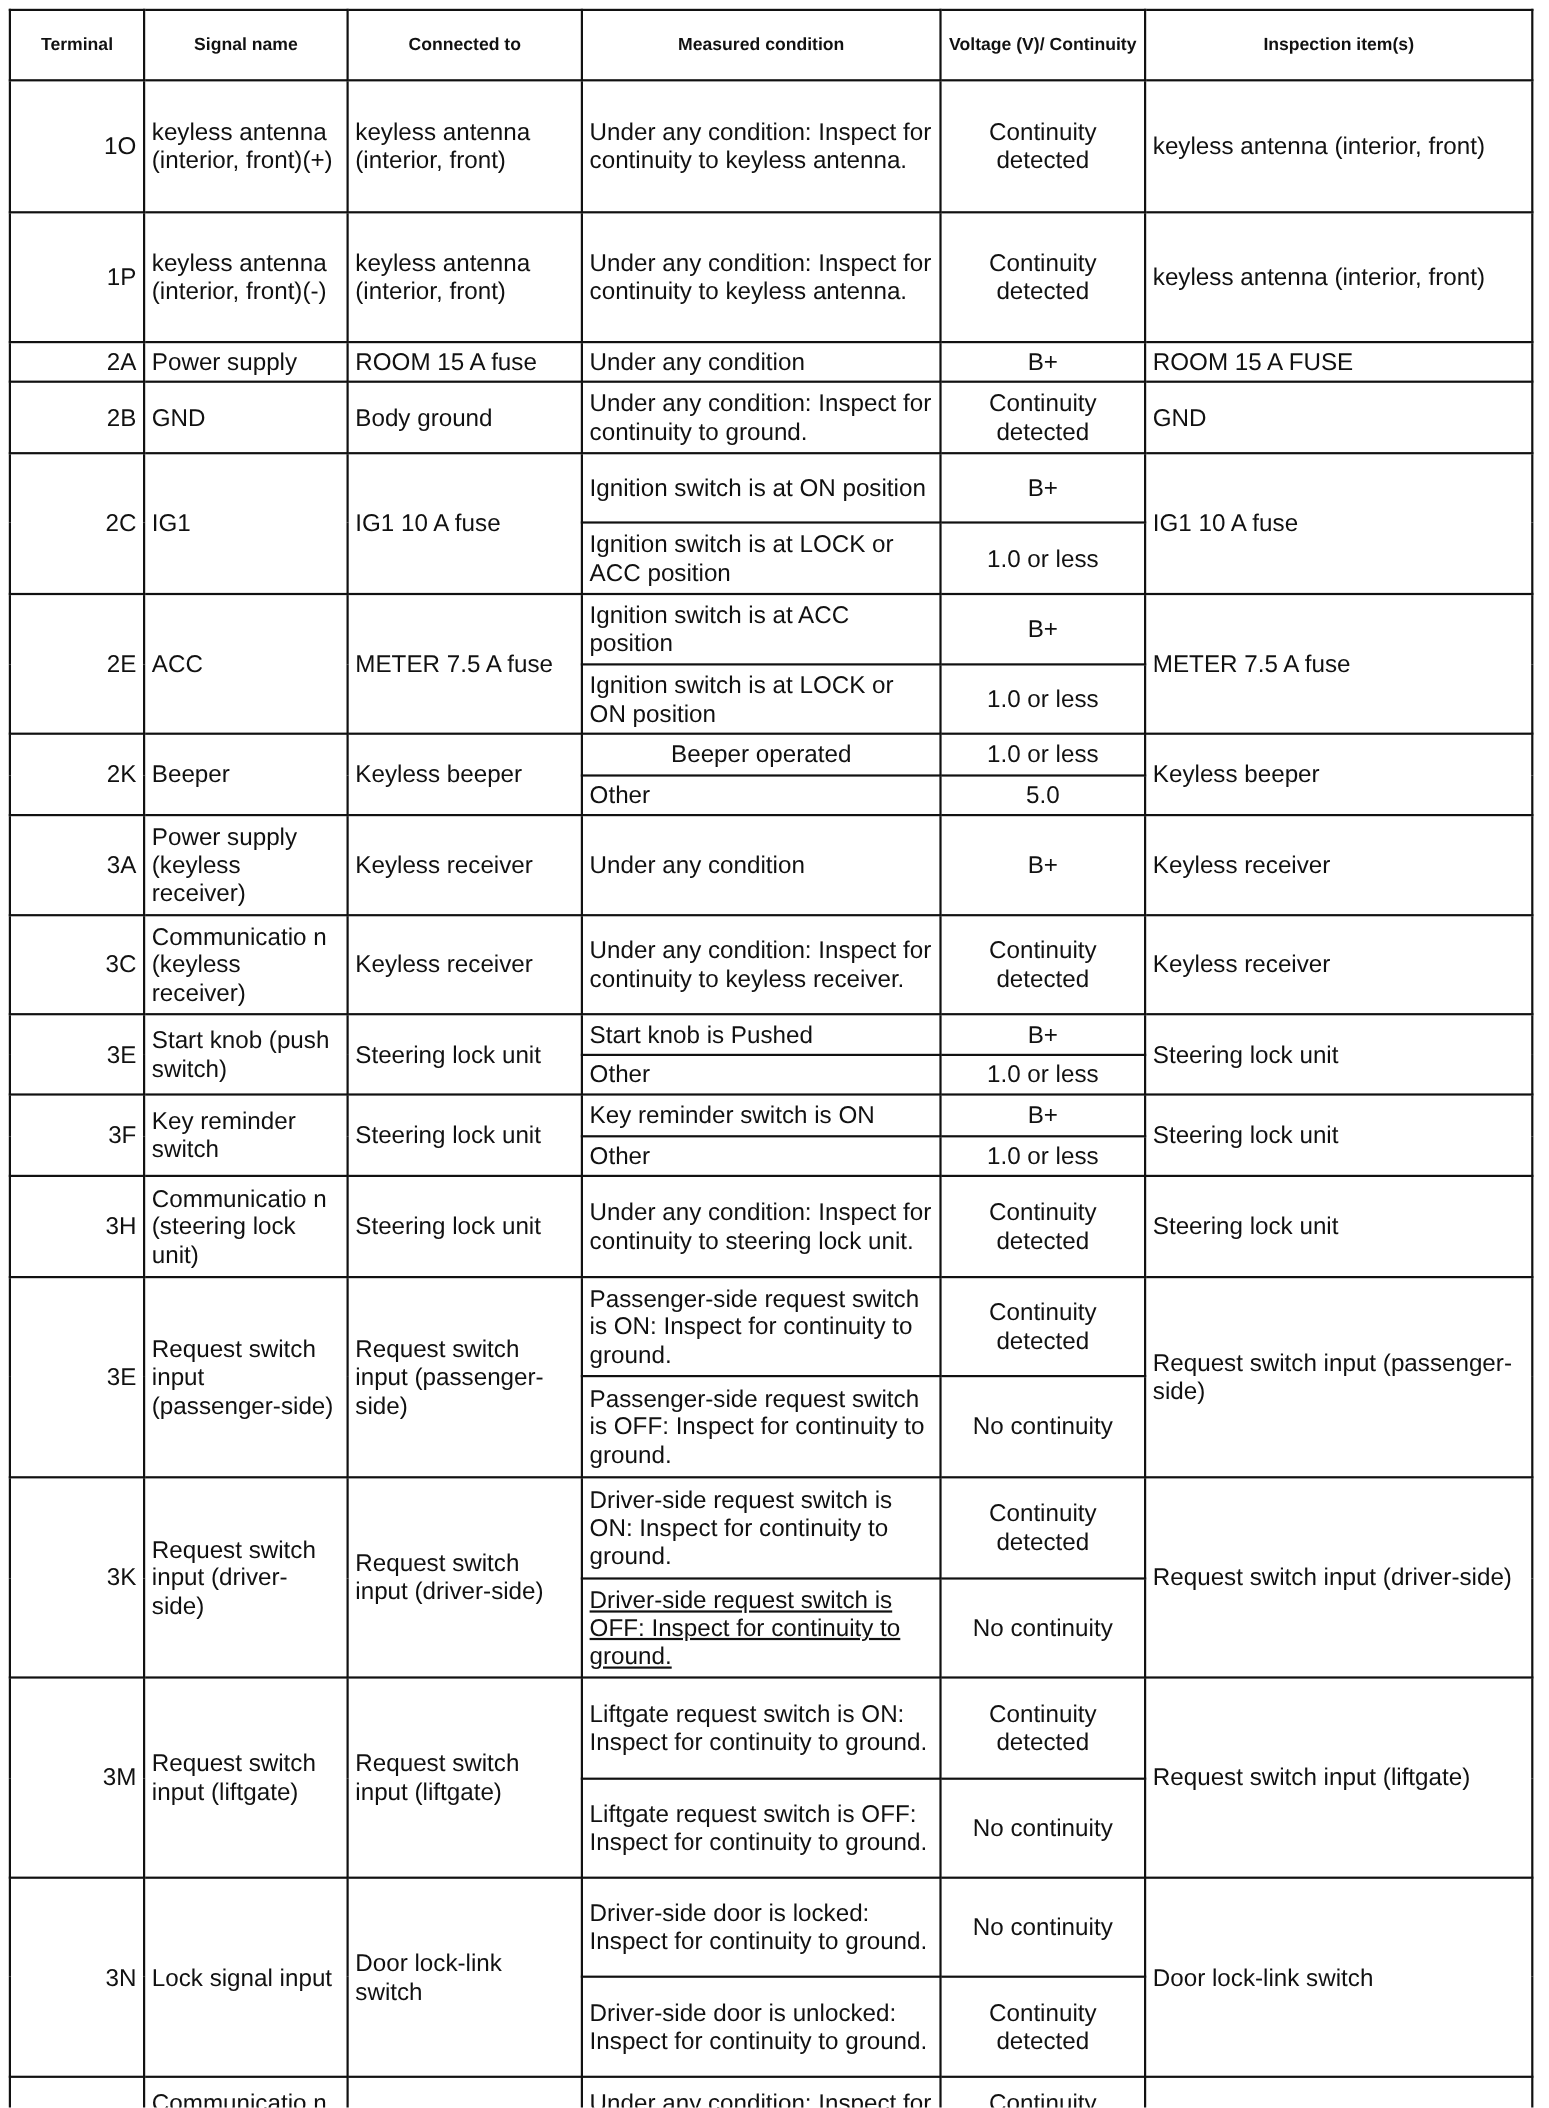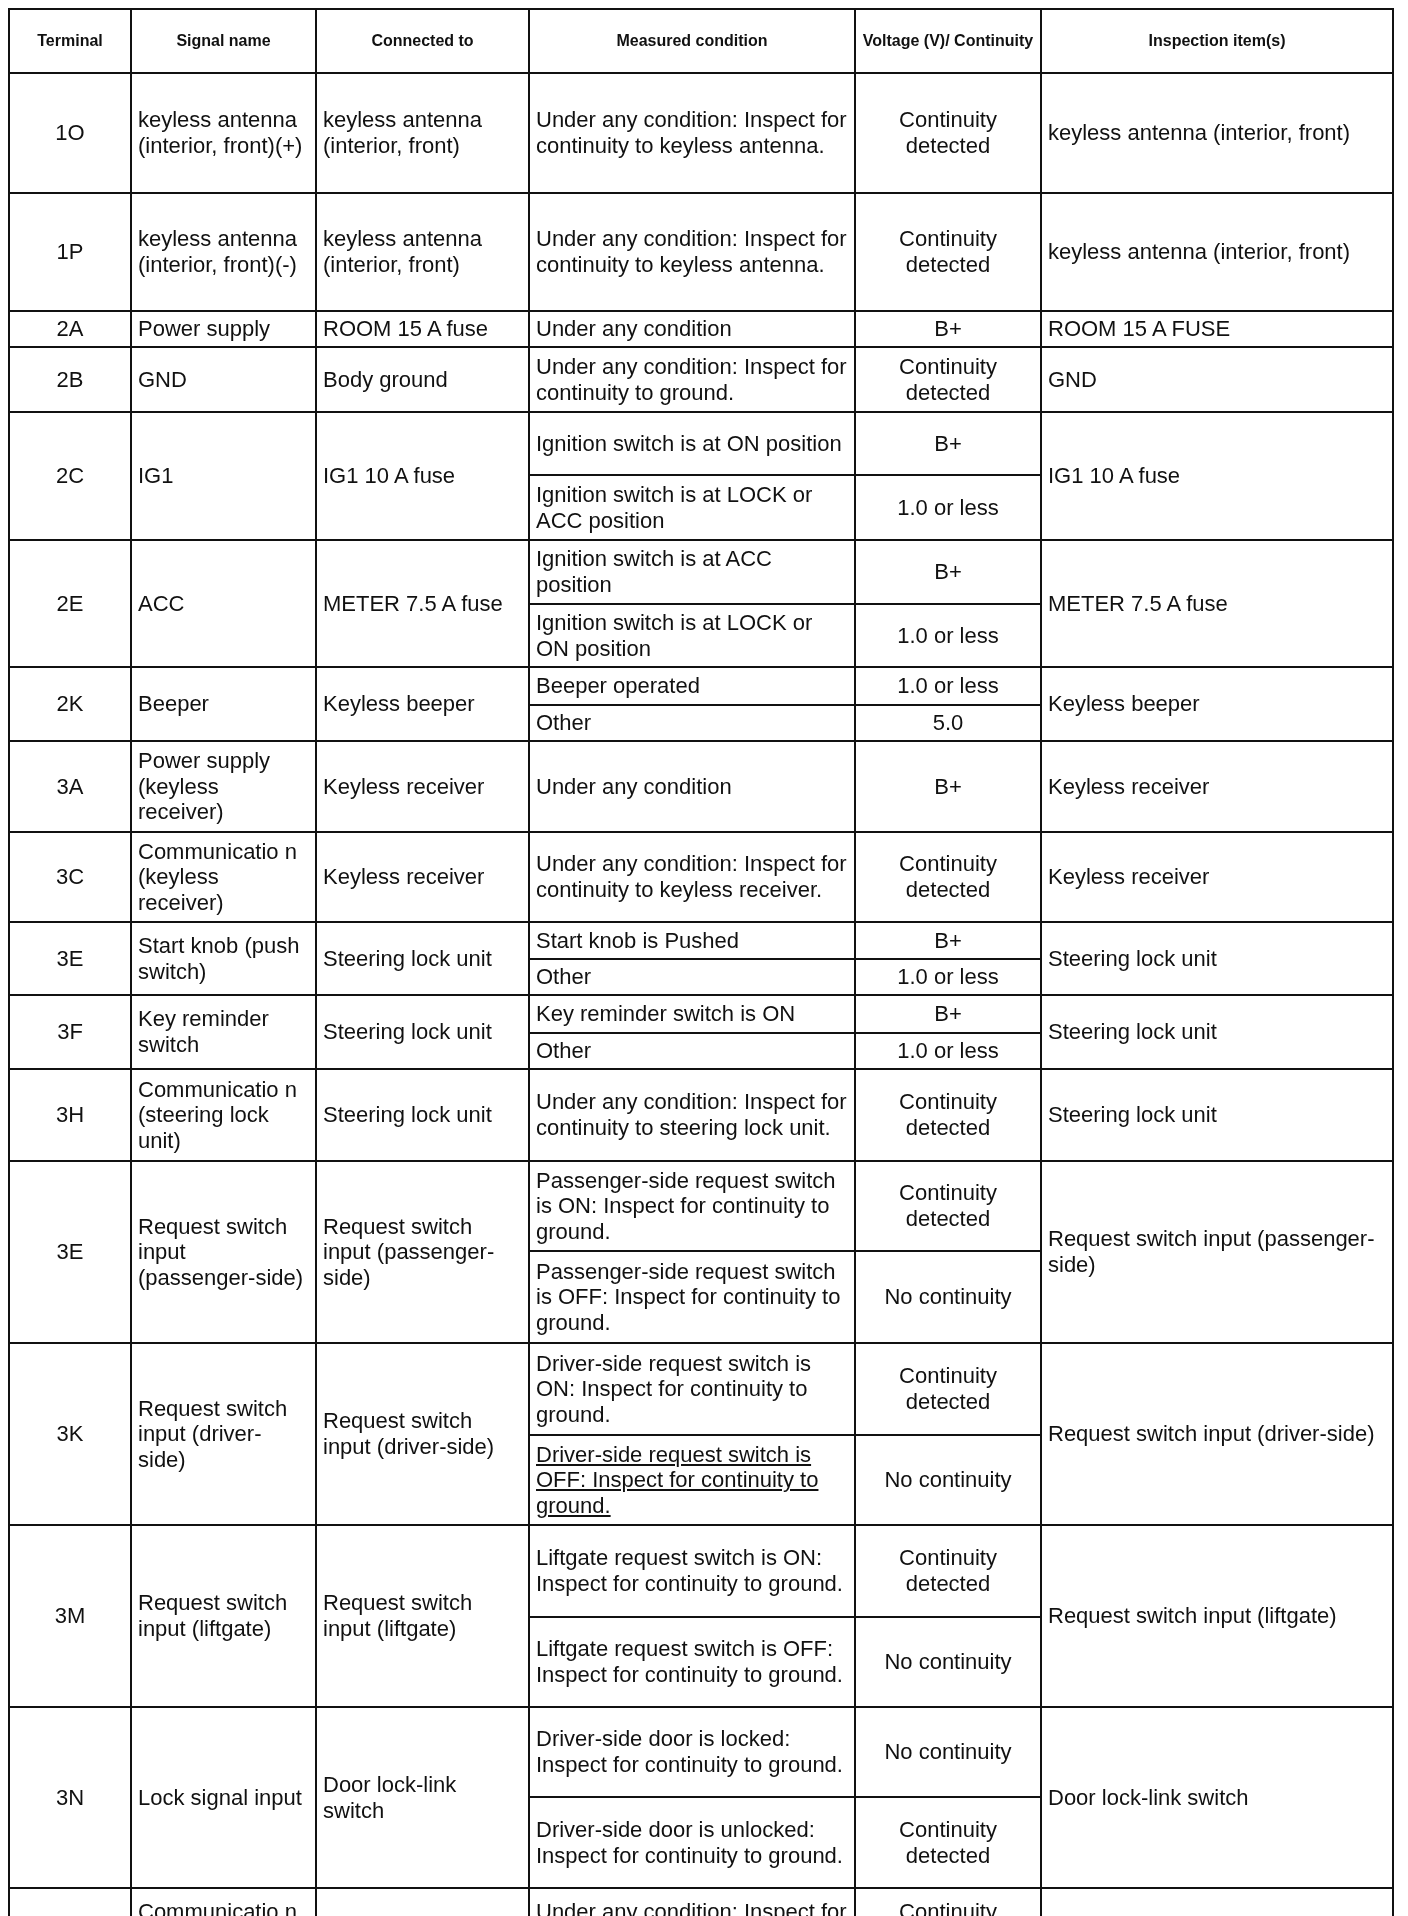--- a/index.html
+++ b/index.html
@@ -14,21 +14,21 @@
   table.spec col.c2 { width: 185px; }
   table.spec col.c3 { width: 213px; }
   table.spec col.c4 { width: 326px; }
   table.spec col.c5 { width: 186px; }
   table.spec col.c6 { width: 352px; }
   table.spec th, table.spec td {
     border: 2px solid #111; padding: 2px 6px; vertical-align: middle;
     word-wrap: break-word; overflow: hidden;
   }
   table.spec th { font-weight: bold; text-align: center; height: 58px; font-size: 16px; line-height: 1.1; }
-  td.term { text-align: center; margin-top: 19px; }
+  td.term { text-align: right; margin-top: 19px; }
   td.volt { text-align: center; }
   td.cond { vertical-align: top; }
   td.left { text-align: left; }
 </style>
 </head>
 <body>
 
 <table class="spec">
   <colgroup>
     <col class="c1">
@@ -102,21 +102,21 @@
         <td class="left" rowspan="2">METER 7.5 A fuse</td>
       </tr>
       <tr>
         <td class="cond left" style="height: 57px;">Ignition switch is at LOCK or ON position</td>
         <td class="volt">1.0 or less</td>
       </tr>
       <tr>
         <td class="term" rowspan="2">2K</td>
         <td class="left" rowspan="2">Beeper</td>
         <td class="left" rowspan="2">Keyless beeper</td>
-        <td class="cond left" style="height: 32px;">Beeper operated</td>
+        <td class="cond left" style="height: 32px; text-align: center;">Beeper operated</td>
         <td class="volt">1.0 or less</td>
         <td class="left" rowspan="2">Keyless beeper</td>
       </tr>
       <tr>
         <td class="cond left" style="height: 30px;">Other</td>
         <td class="volt">5.0</td>
       </tr>
       <tr>
         <td class="term">3A</td>
         <td class="left">Power supply (keyless receiver)</td>

